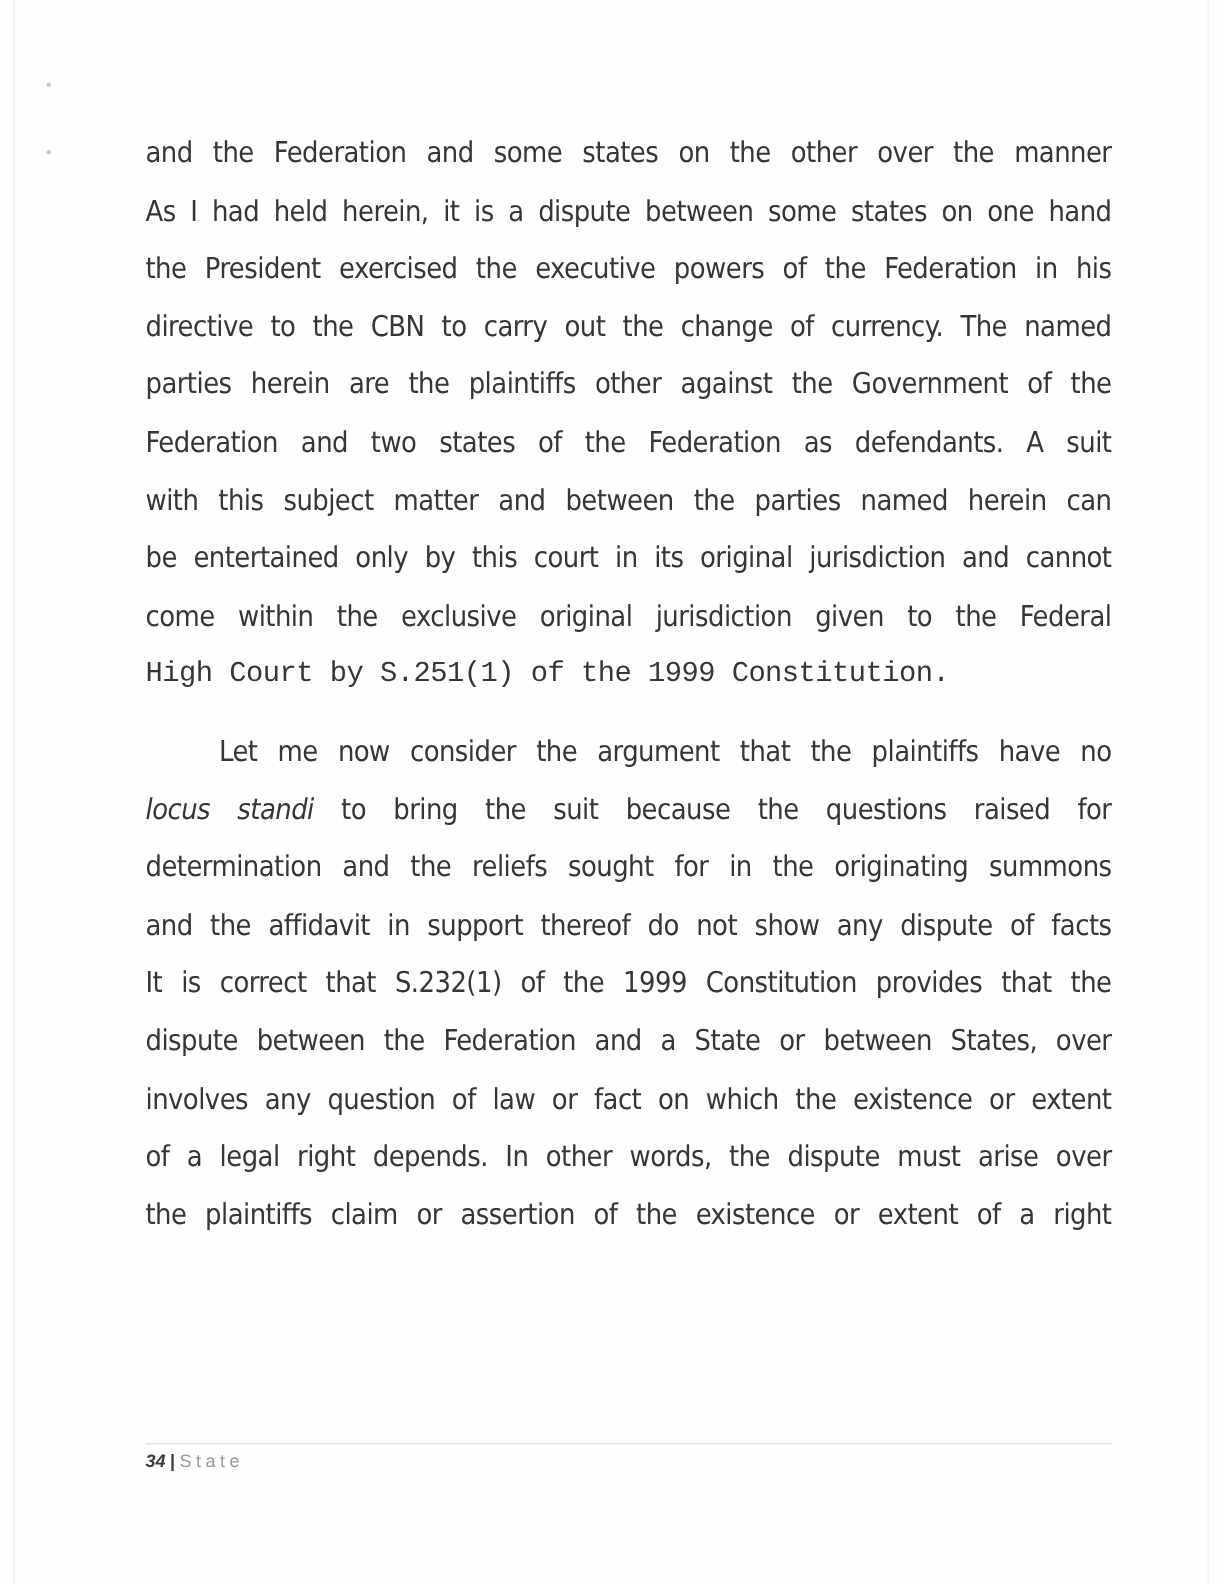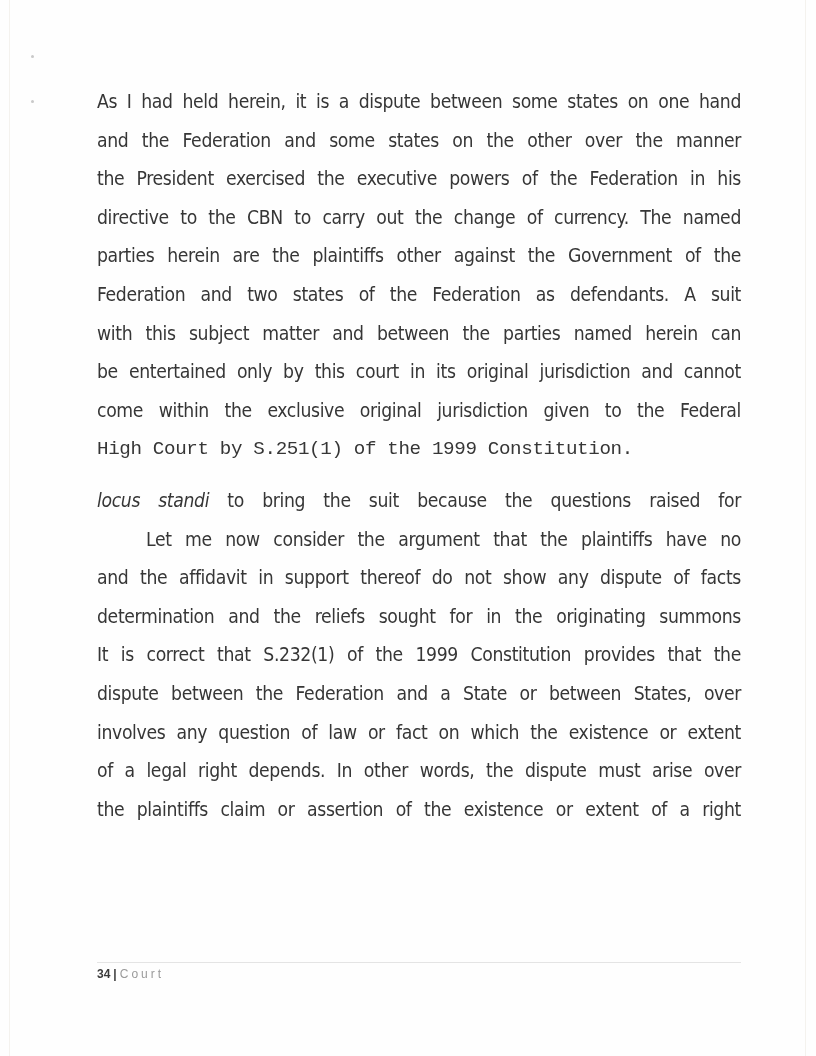--- a/index.html
+++ b/index.html
@@ -32,59 +32,59 @@
   .para-gap { height: 13px; }
   .ital { font-style: italic; }
   .footer-rule {
     position: absolute; left: 97px; top: 962px; width: 644px; height: 1px;
     background: #e4e4e4;
   }
   .footer {
     position: absolute; left: 97px; top: 967px;
     font-family: "Liberation Sans", sans-serif; font-size: 12px; color: #555;
   }
-  .footer .num { font-weight: bold; color: #3a3a3a; }
+  .footer .num { font-weight: bold; color: #3a3a3a; font-style: italic; }
   .footer .sep { color: #3a3a3a; font-weight: bold; margin: 0 3px; }
   .footer .pg { color: #9a9a9a; letter-spacing: 3px; }
 </style>
 </head>
 <body>
 
 <div class="page">
   <div class="scan-edge-left"></div>
   <div class="scan-edge-right"></div>
   <div class="speck s1"></div>
   <div class="speck s2"></div>
 
   <div class="body-text">
     <div>
+      <div class="line">and the Federation and some states on the other over the manner</div>
       <div class="line">As I had held herein, it is a dispute between some states on one hand</div>
-      <div class="line">and the Federation and some states on the other over the manner</div>
       <div class="line">the President exercised the executive powers of the Federation in his</div>
       <div class="line">directive to the CBN to carry out the change of currency. The named</div>
       <div class="line">parties herein are the plaintiffs other against the Government of the</div>
       <div class="line">Federation and two states of the Federation as defendants. A suit</div>
       <div class="line">with this subject matter and between the parties named herein can</div>
       <div class="line">be entertained only by this court in its original jurisdiction and cannot</div>
       <div class="line">come within the exclusive original jurisdiction given to the Federal</div>
       <div class="line last">High Court by S.251(1) of the 1999 Constitution.</div>
     </div>
 
     <div class="para-gap"></div>
 
     <div>
+      <div class="line indent">Let me now consider the argument that the plaintiffs have no</div>
       <div class="line"><span class="ital">locus standi</span><span> to bring the suit because the questions raised for</span></div>
-      <div class="line indent">Let me now consider the argument that the plaintiffs have no</div>
+      <div class="line">determination and the reliefs sought for in the originating summons</div>
       <div class="line">and the affidavit in support thereof do not show any dispute of facts</div>
-      <div class="line">determination and the reliefs sought for in the originating summons</div>
       <div class="line">It is correct that S.232(1) of the 1999 Constitution provides that the</div>
       <div class="line">dispute between the Federation and a State or between States, over</div>
       <div class="line">involves any question of law or fact on which the existence or extent</div>
       <div class="line">of a legal right depends.  In other words, the dispute must arise over</div>
       <div class="line">the plaintiffs claim or assertion of the existence or extent of a right</div>
     </div>
   </div>
 
   <div class="footer-rule"></div>
   <div class="footer">
-    <span class="num">34</span><span class="sep">|</span><span class="pg">Court</span>
+    <span class="num">34</span><span class="sep">|</span><span class="pg">State</span>
   </div>
 </div>
 
 </body></html>

